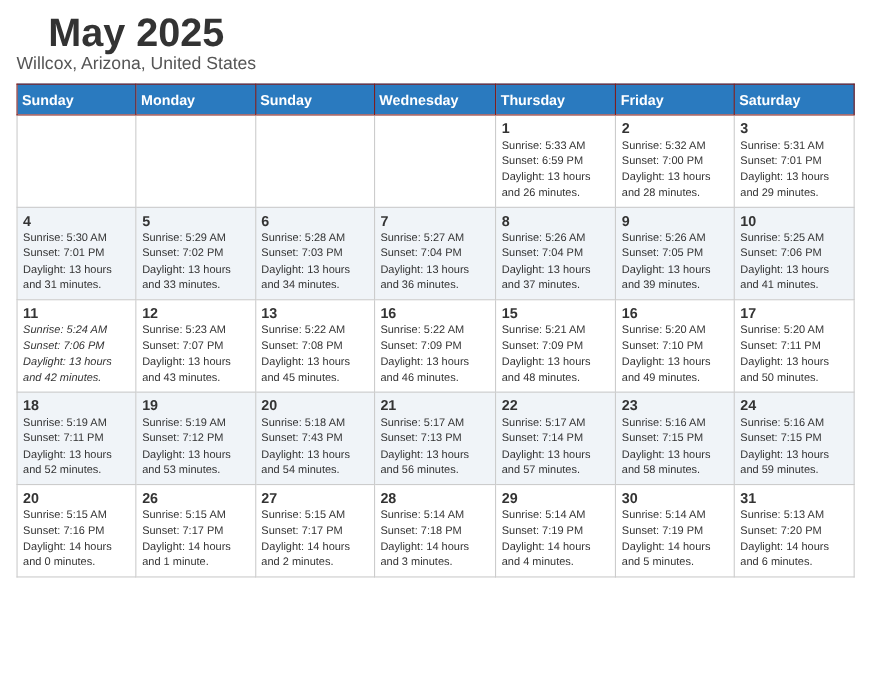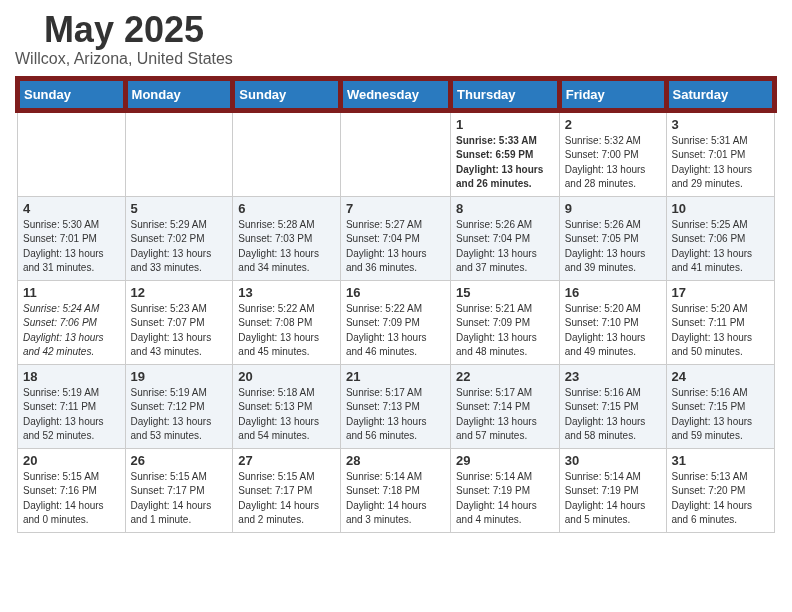--- a/index.html
+++ b/index.html
@@ -47,21 +47,21 @@
       border-collapse: collapse;
       border: 1px solid #ccc;
     }
     .calendar-table th {
       background: #2a7abf;
       color: #fff;
       font-size: 13px;
       font-weight: bold;
       padding: 6px 4px;
       text-align: left;
-      border: 5px solid #7f1d1d;
+      border: 1px solid #7f1d1d;
     }
     .calendar-table td {
       vertical-align: top;
       border: 1px solid #ccc;
       padding: 4px 5px;
       font-size: 10.5px;
       color: #333;
       min-height: 80px;
       width: 113px;
     }
@@ -126,21 +126,21 @@
       </tr>
   </thead>
   <tbody id="calendar-body">
   <tr>
         <td class="empty"></td>
         <td class="empty"></td>
         <td class="empty"></td>
         <td class="empty"></td>
         <td>
           <span class="day-num">1</span>
-          <div class="day-info" style="white-space: pre-line; font-weight: bold;">Sunrise: 5:33 AM
+          <div class="day-info" style="white-space: pre-line;">Sunrise: 5:33 AM
 Sunset: 6:59 PM
 Daylight: 13 hours
 and 26 minutes.</div>
         </td>
         <td>
           <span class="day-num">2</span>
           <div class="day-info" style="white-space: pre-line;">Sunrise: 5:32 AM
 Sunset: 7:00 PM
 Daylight: 13 hours
 and 28 minutes.</div>
@@ -266,21 +266,21 @@
         <td>
           <span class="day-num">19</span>
           <div class="day-info" style="white-space: pre-line;">Sunrise: 5:19 AM
 Sunset: 7:12 PM
 Daylight: 13 hours
 and 53 minutes.</div>
         </td>
         <td>
           <span class="day-num">20</span>
           <div class="day-info" style="white-space: pre-line;">Sunrise: 5:18 AM
-Sunset: 5:13 PM
+Sunset: 7:43 PM
 Daylight: 13 hours
 and 54 minutes.</div>
         </td>
         <td>
           <span class="day-num">21</span>
           <div class="day-info" style="white-space: pre-line;">Sunrise: 5:17 AM
 Sunset: 7:13 PM
 Daylight: 13 hours
 and 56 minutes.</div>
         </td>

